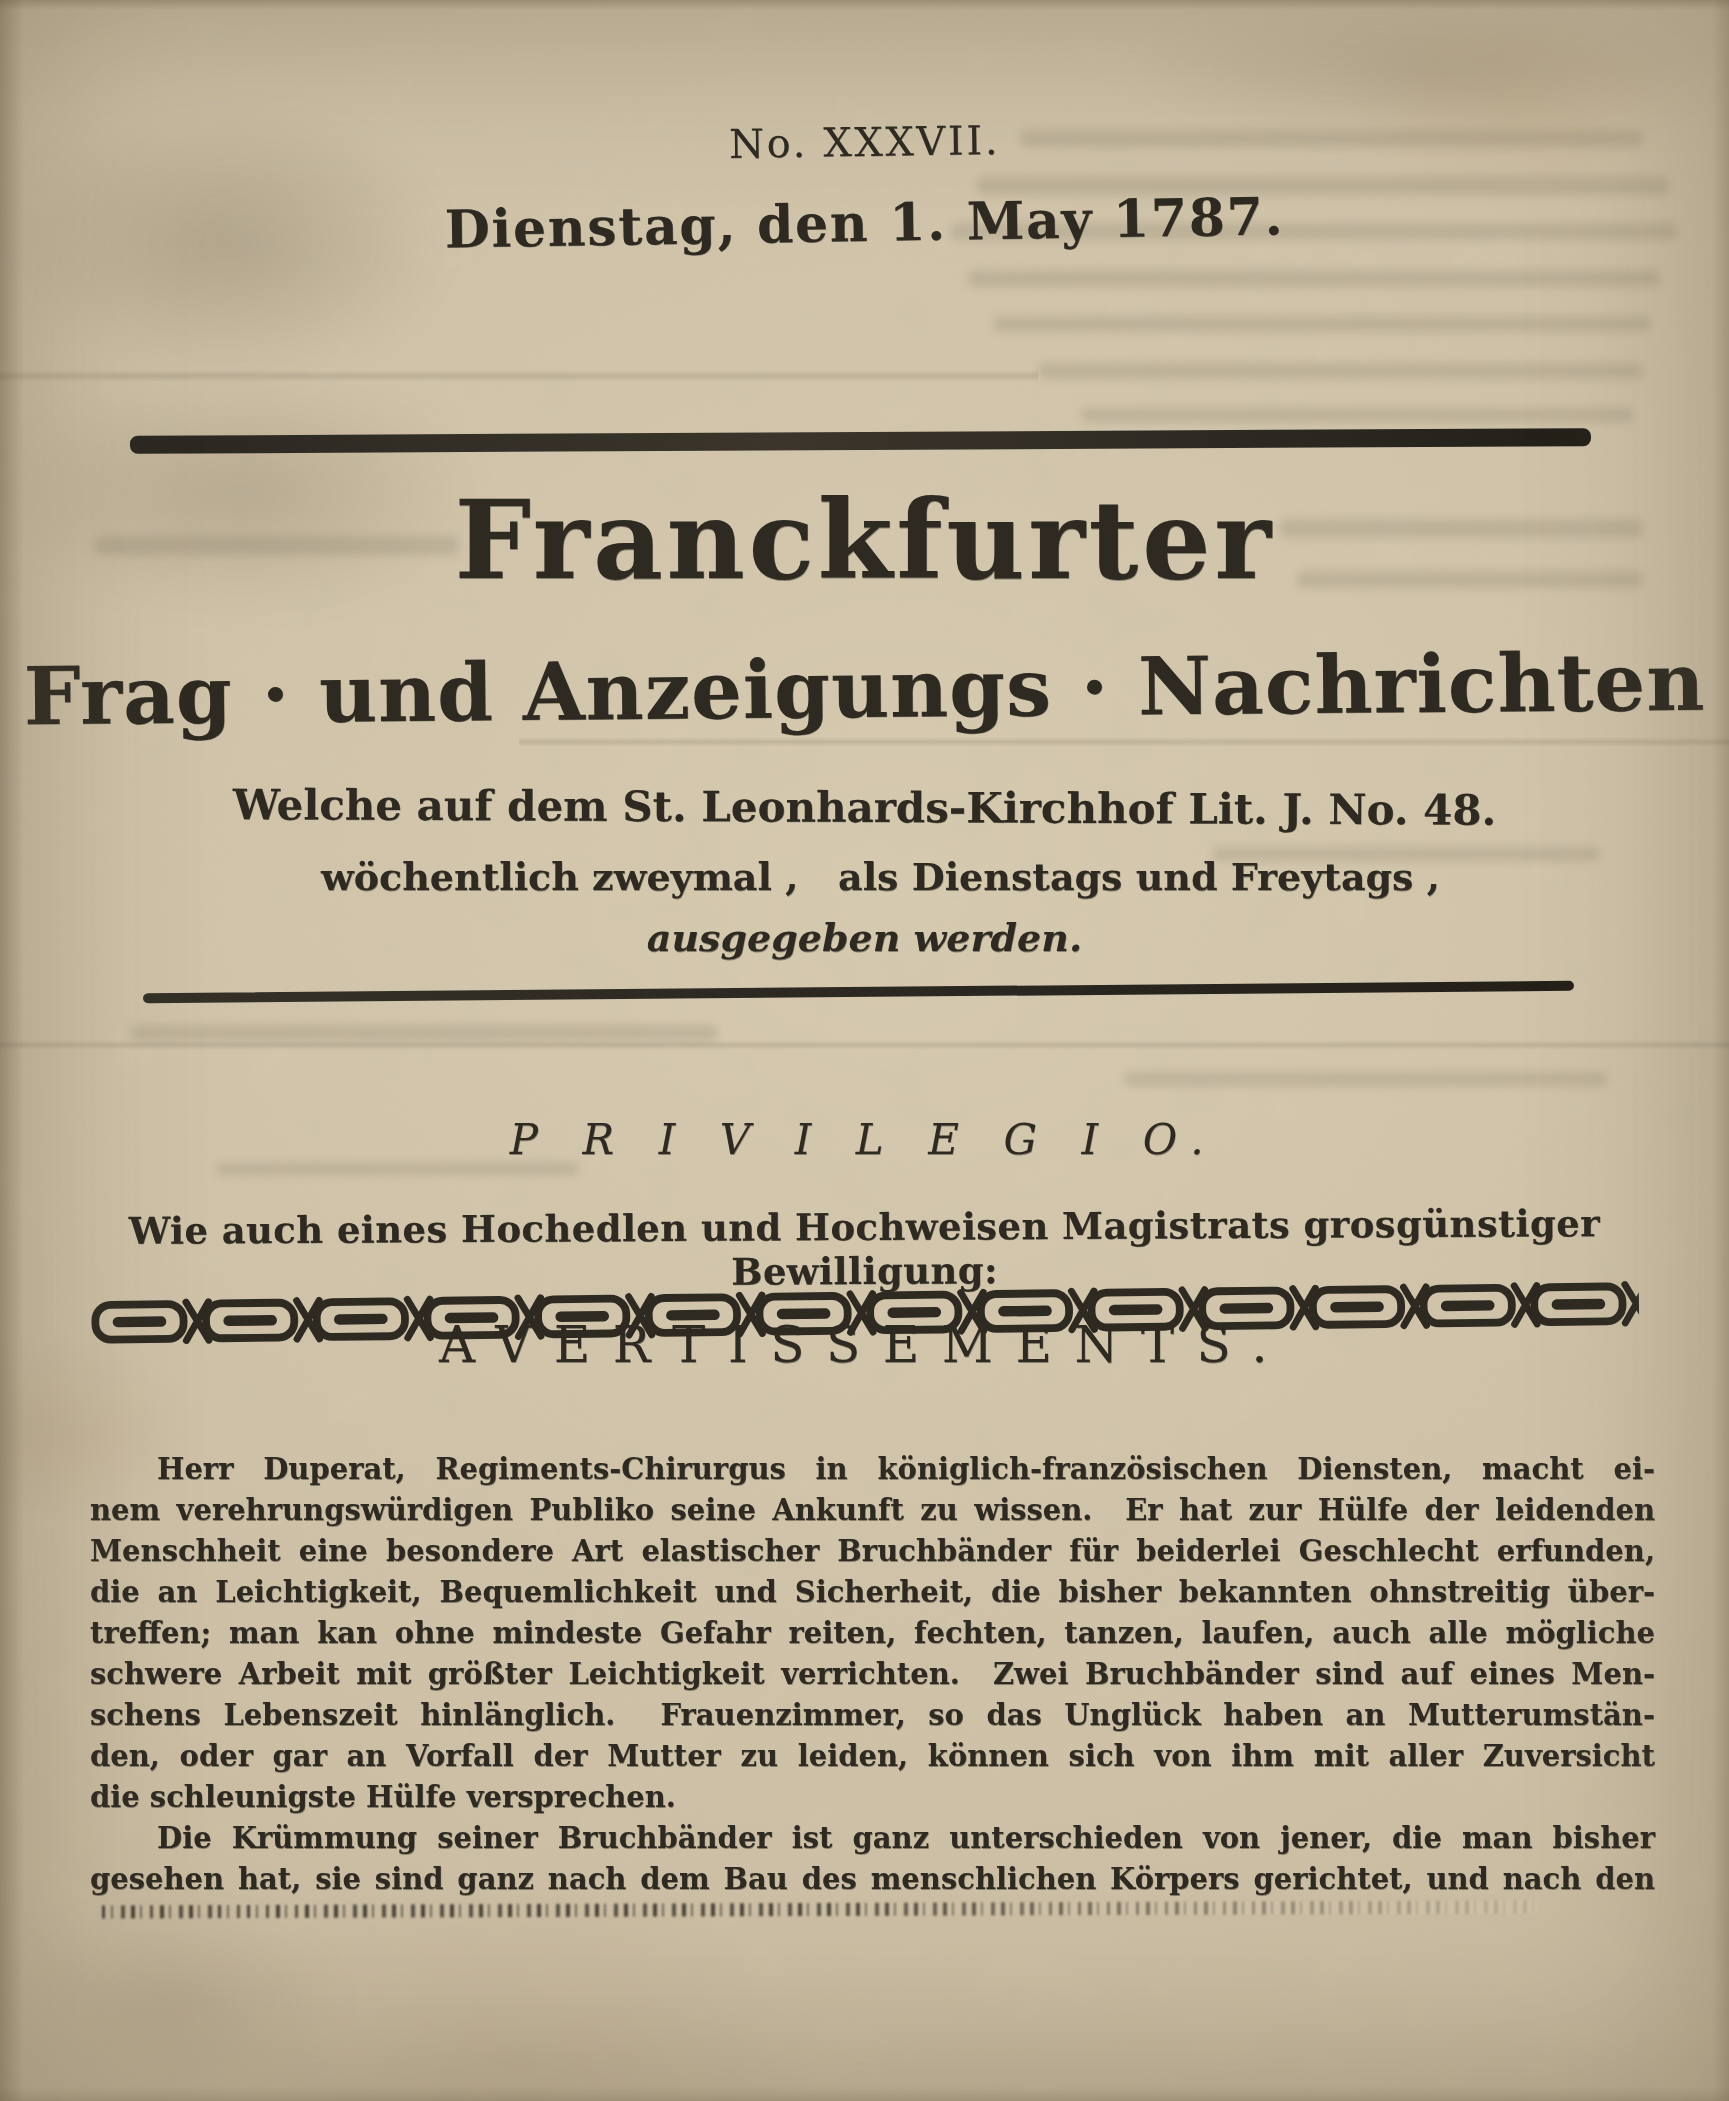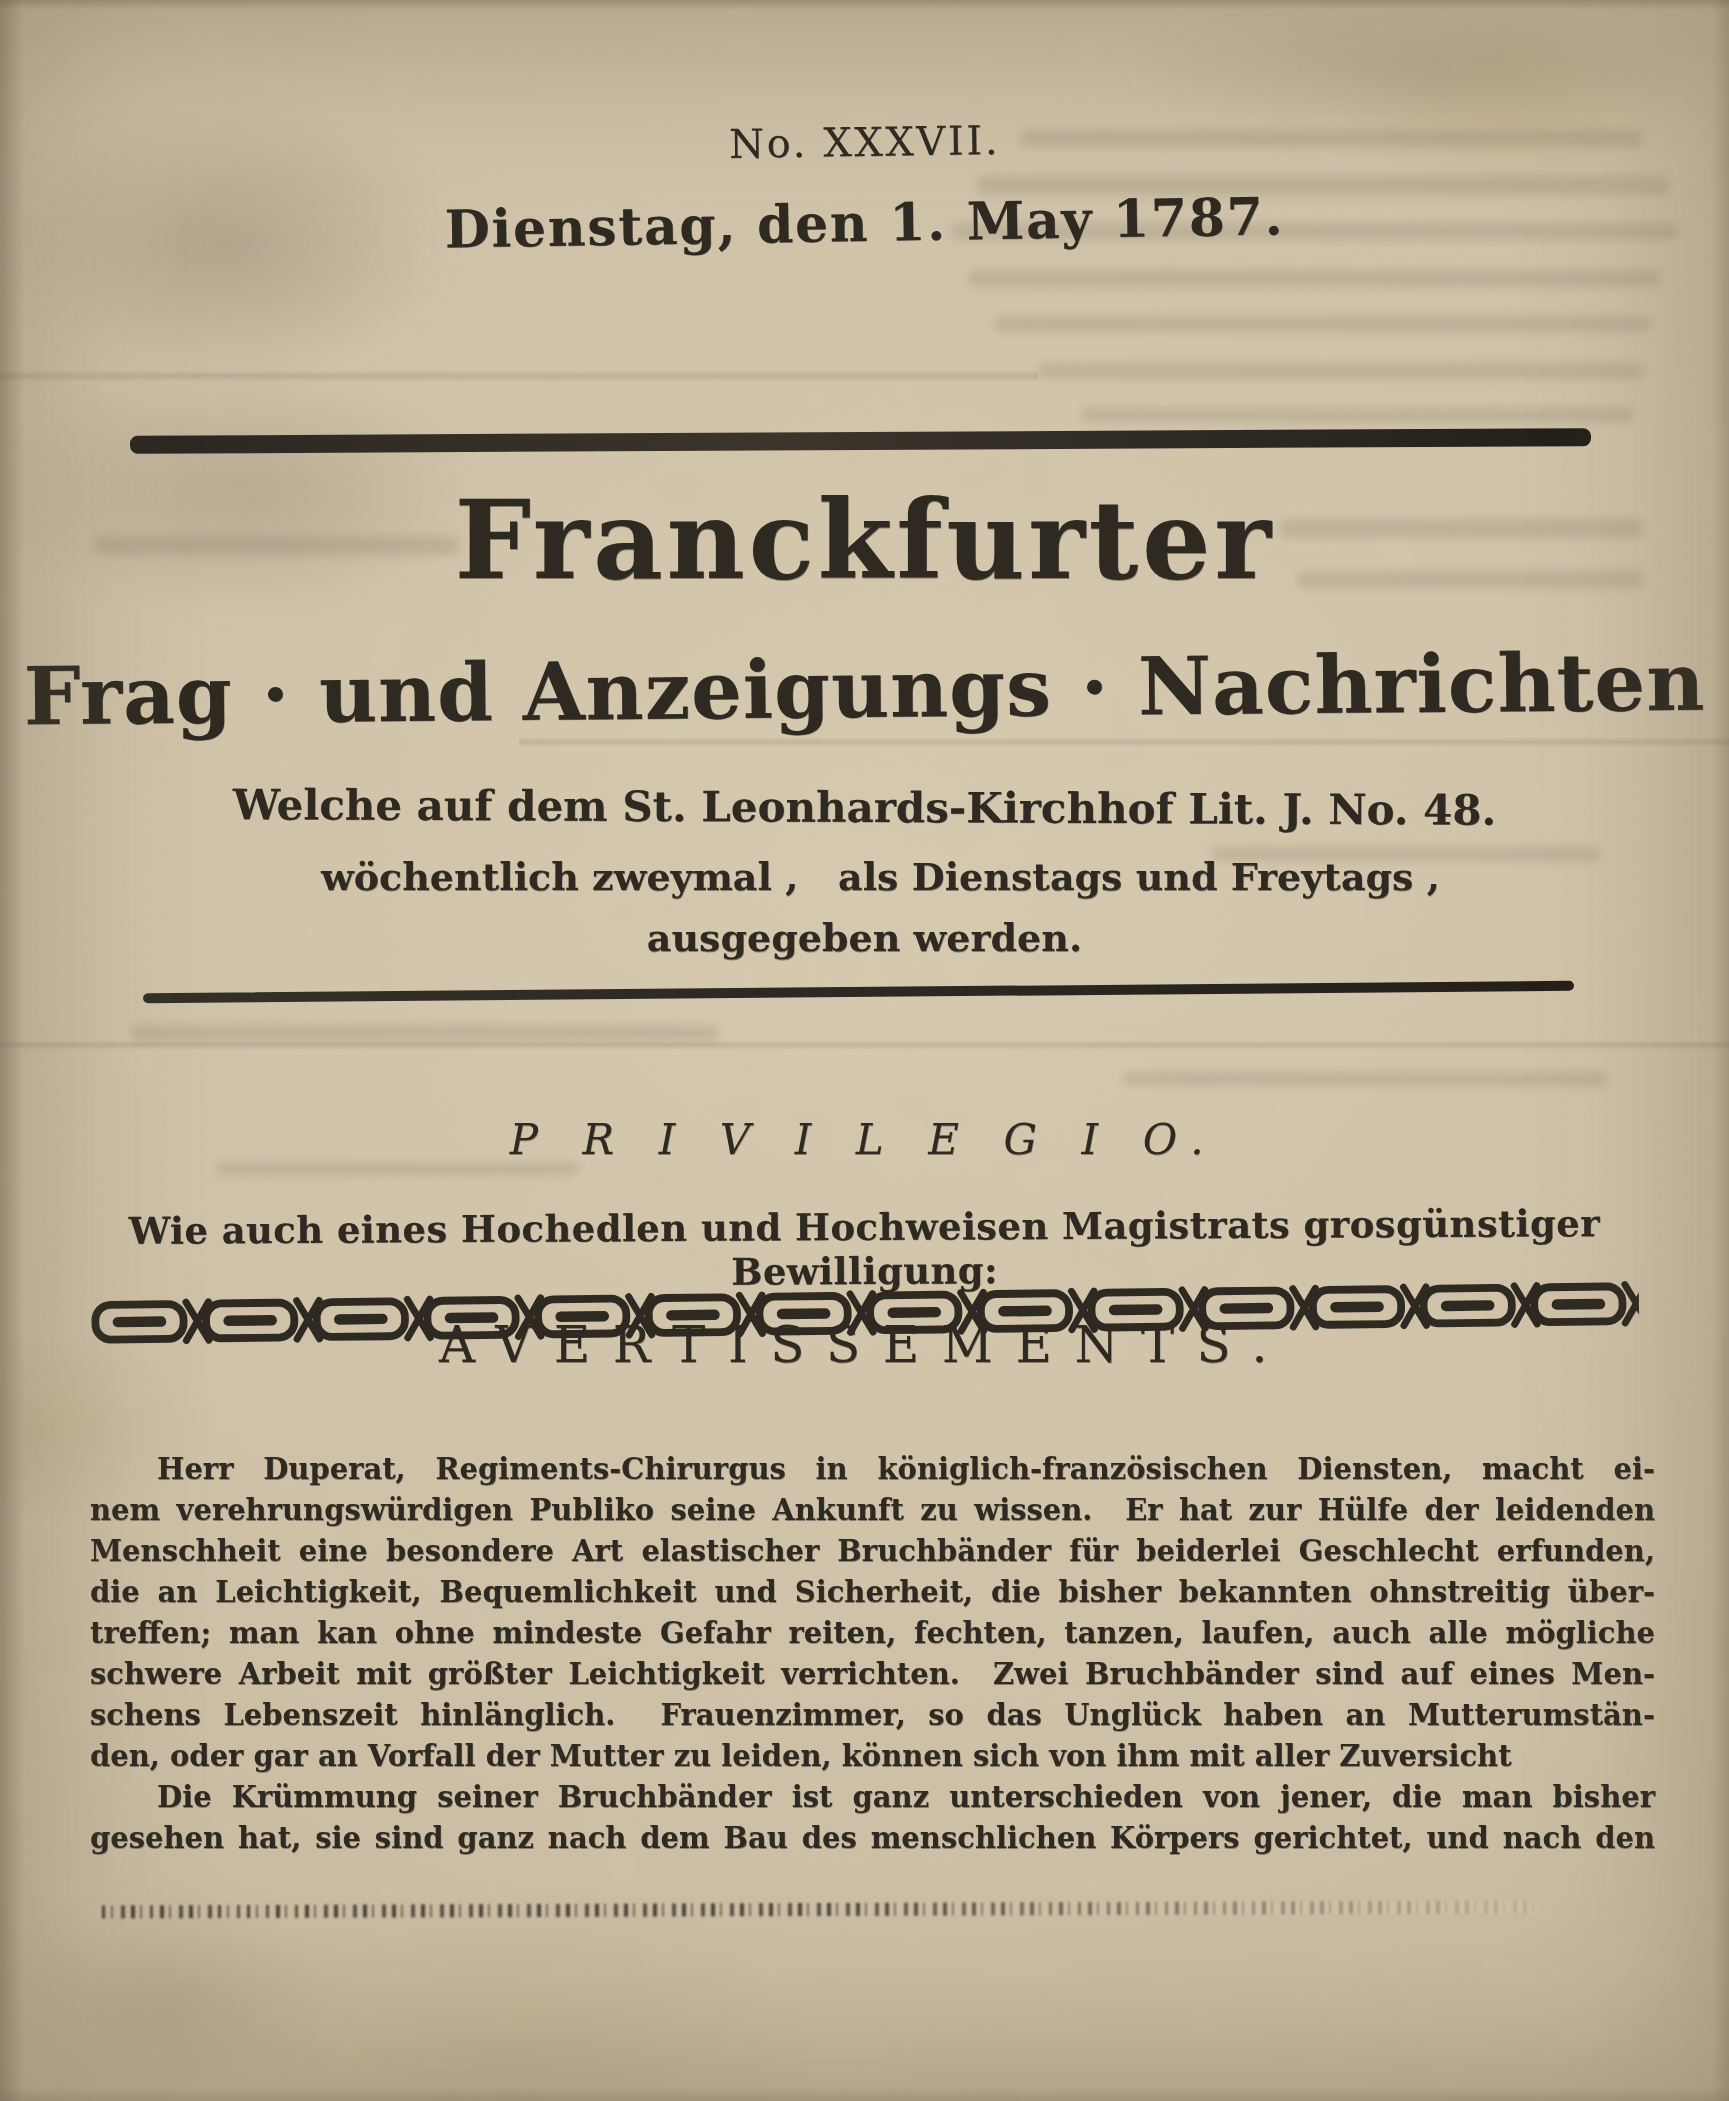--- a/index.html
+++ b/index.html
@@ -18,21 +18,21 @@
   .ink{color:#2e2a22; text-shadow:0.5px 0.5px 0.6px rgba(46,42,34,0.45);}
 
   .issue-number{top:119px; font-size:40px; letter-spacing:2.6px; transform:rotate(-0.8deg);}
   .date-line{top:192px; font-size:52px; font-weight:bold; transform:rotate(-0.9deg); letter-spacing:1.7px;}
   .rule-1{top:432px; left:130px; width:1461px; height:18px; border-radius:7.8px;
           background:linear-gradient(90deg,#2b2721,#3b352b 45%,#2b2721 80%,#232019); transform:rotate(-0.3deg);}
   .title-1{top:477px; font-size:108px; font-weight:bold; letter-spacing:3.5px;}
   .title-2{top:642px; font-size:80px; font-weight:bold; transform:rotate(-0.5deg); letter-spacing:0.9px;}
   .address-line{top:783px; font-size:42px; font-weight:bold; transform:rotate(0.25deg); white-space:pre;}
   .schedule-line{top:854px; font-size:38px; font-weight:bold; white-space:pre;margin-left:16px;}
-  .issued-line{top:915px; font-size:38px; font-weight:bold;}
+  .issued-line{top:915px; font-size:38px; font-weight:bold;font-style:italic;}
   .rule-2{top:987px; left:143px; width:1431px; height:10.4px; border-radius:5.2px;
           background:linear-gradient(90deg,#353027,#2b2721 55%,#242019); transform:rotate(-0.5deg);}
   .privilege-line{top:1039px; font-size:43px; font-weight:bold;}
   .privilegio-line{top:1115px; font-size:42px; font-style:italic; letter-spacing:15.6px;}
   .magistrate-line{top:1205px; font-size:37px; font-weight:bold; transform:rotate(-0.3deg); letter-spacing:0.4px;}
   .ornament{top:1286px; left:91px; width:1548px; height:54px; transform:rotate(-0.7deg);}
   .section-heading{top:1316px; font-size:50px; letter-spacing:22.5px;}
 
   .body-text{top:1449px; left:90px; width:1565px; font-size:29px; font-weight:bold; line-height:41px;}
   .para > div{text-align:justify; text-align-last:justify; white-space:normal;}
@@ -137,20 +137,21 @@
   <div class="abs body-text ink">
     <div class="para last-left">
         <div>Herr Duperat, Regiments-Chirurgus in königlich-französischen Diensten, macht ei-</div>
         <div>nem verehrungswürdigen Publiko seine Ankunft zu wissen.&nbsp;&nbsp;Er hat zur Hülfe der leidenden</div>
         <div>Menschheit eine besondere Art elastischer Bruchbänder für beiderlei Geschlecht erfunden,</div>
         <div>die an Leichtigkeit, Bequemlichkeit und Sicherheit, die bisher bekannten ohnstreitig über-</div>
         <div>treffen; man kan ohne mindeste Gefahr reiten, fechten, tanzen, laufen, auch alle mögliche</div>
         <div>schwere Arbeit mit größter Leichtigkeit verrichten.&nbsp;&nbsp;Zwei Bruchbänder sind auf eines Men-</div>
         <div>schens Lebenszeit hinlänglich.&nbsp;&nbsp;Frauenzimmer, so das Unglück haben an Mutterumstän-</div>
         <div>den, oder gar an Vorfall der Mutter zu leiden, können sich von ihm mit aller Zuversicht</div>
+        <div>die schleunigste Hülfe versprechen.</div>
       </div>
     <div class="para">
         <div>Die Krümmung seiner Bruchbänder ist ganz unterschieden von jener, die man bisher</div>
         <div>gesehen hat, sie sind ganz nach dem Bau des menschlichen Körpers gerichtet, und nach den</div>
       </div>
   </div>
 
   <div class="abs clipped-remnant"></div>
 
   <div class="abs edge-left"></div>

